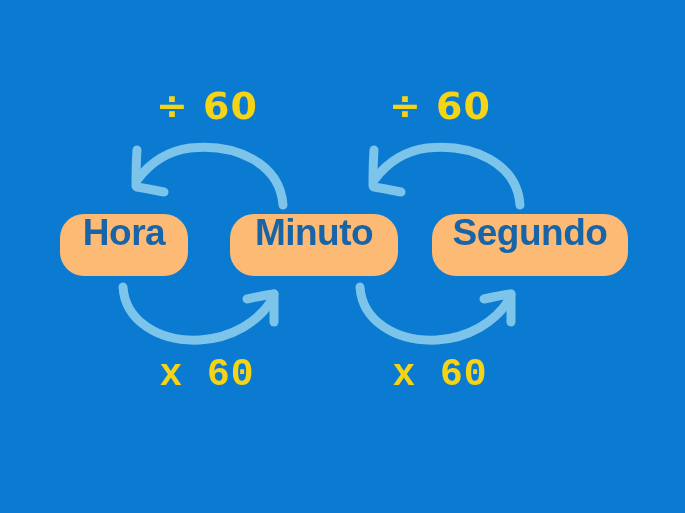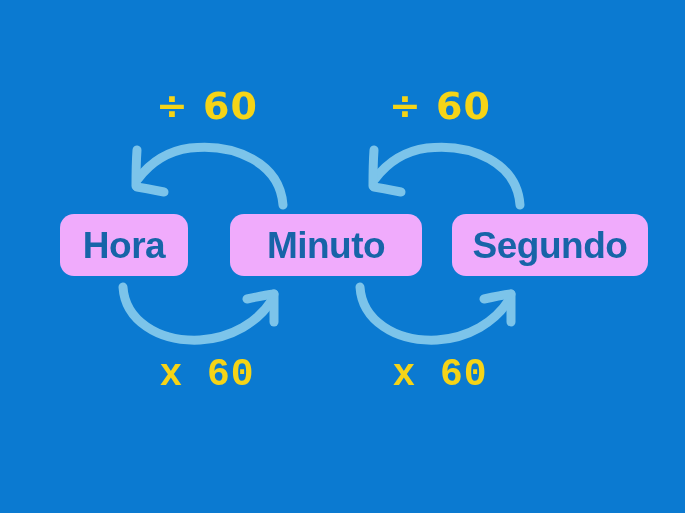--- a/index.html
+++ b/index.html
@@ -45,40 +45,40 @@
   #label-div-left  { left: 207px; }
   #label-div-right { left: 440px; }
   #label-mul-left  { left: 207px; }
   #label-mul-right { left: 440px; }
 
   
   .pill {
     position: absolute;
     top: 214px;
     height: 62px;
-    background: #f0abfc;
-    border-radius: 14px;
+    background: #fdba74;
+    border-radius: 24px;
     display: flex;
-    align-items: center;
+    align-items: flex-start;
     justify-content: center;
     box-sizing: border-box;
     padding: 0 18px;
   }
   .pill-label {
     color: #1764a8;
     font-size: 37px;
     font-weight: 700;
     line-height: 1;
     letter-spacing: -0.5px;
     white-space: nowrap;
     font-family: "Liberation Sans", sans-serif;
   }
   #pill-hora    { left: 60px;  width: 128px; }
-  #pill-minuto  { left: 230px; width: 192px; }
-  #pill-segundo { left: 432px; width: 196px; margin-left: 20px; }
+  #pill-minuto  { left: 230px; width: 168px; }
+  #pill-segundo { left: 432px; width: 196px; }
 
   
   #brand {
     position: absolute;
     left: 0;
     right: 0;
     top: 438px;
     text-align: center;
     color: #ffffff;
     font-size: 19px;

